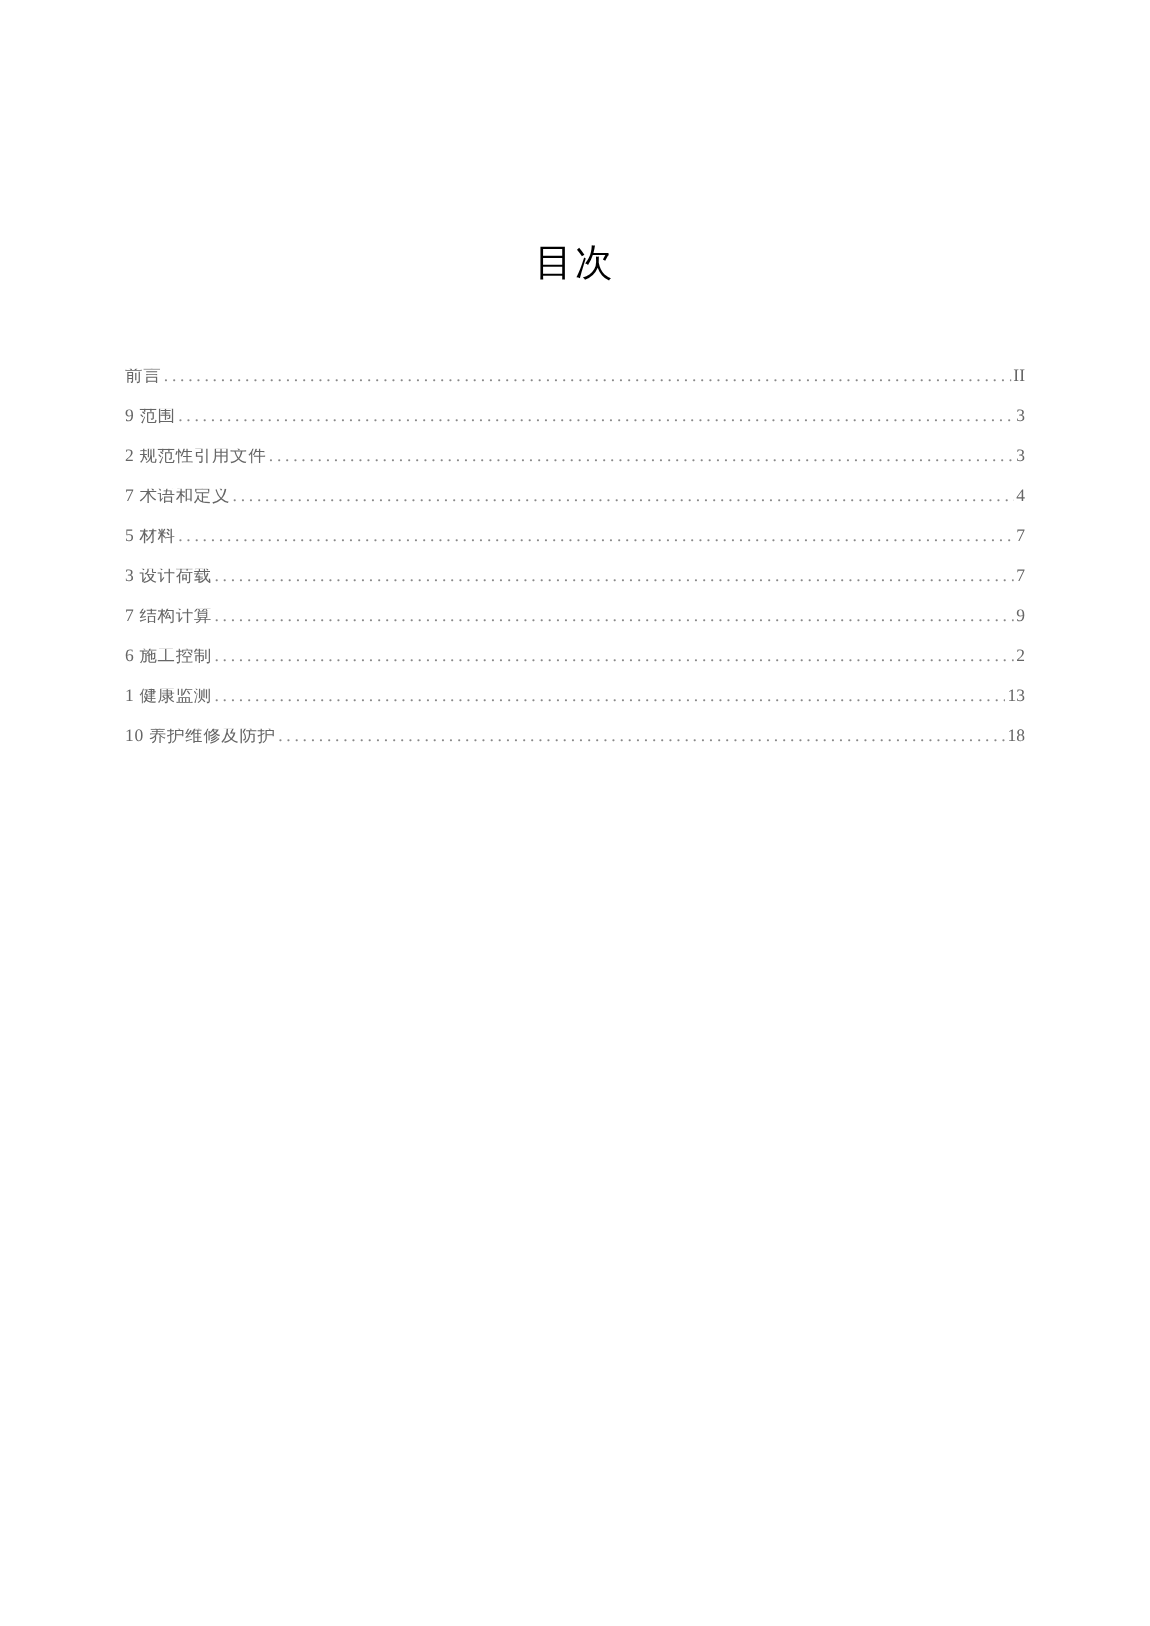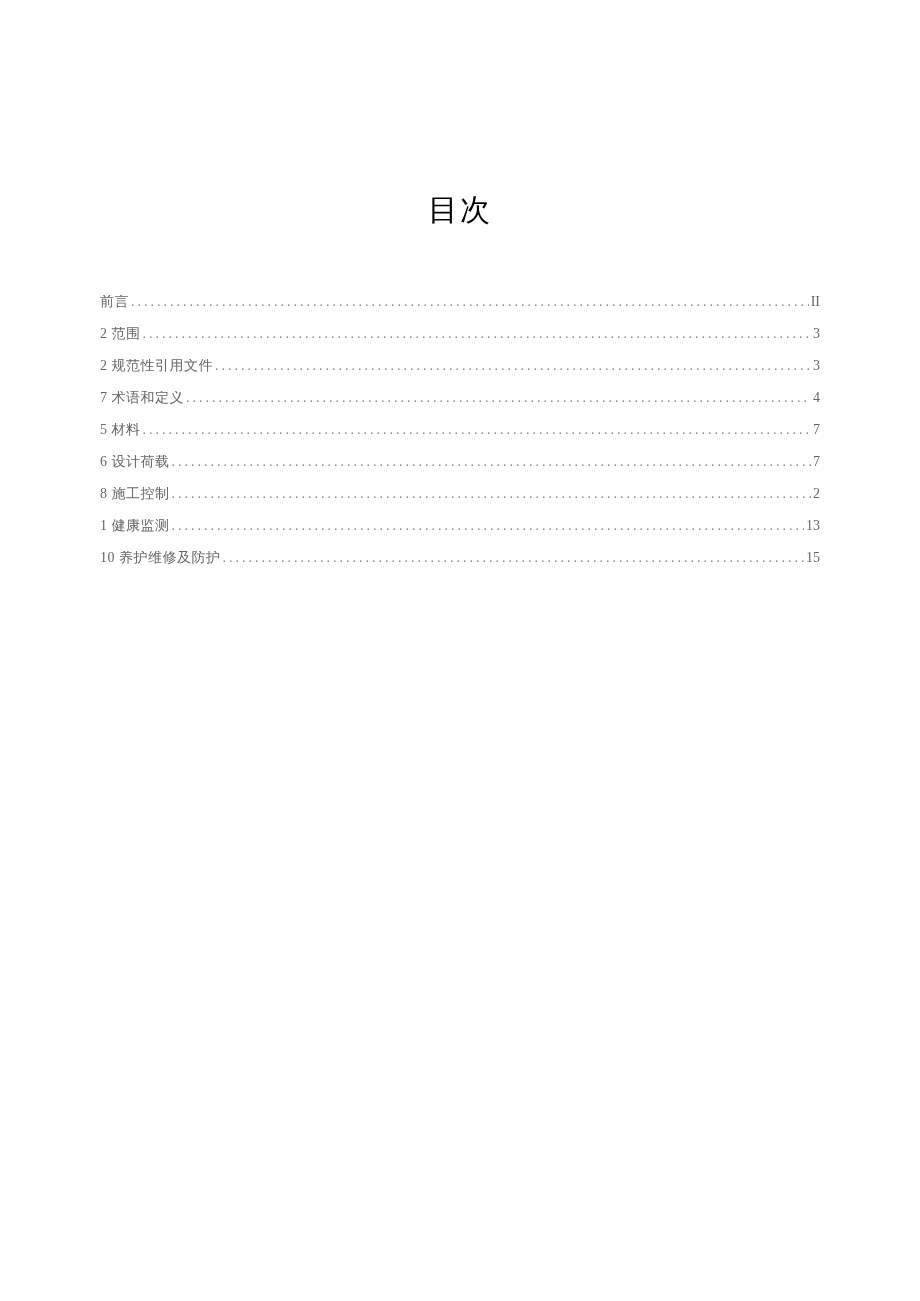--- a/index.html
+++ b/index.html
@@ -18,53 +18,58 @@
 
 <div class="page">
   <h1 class="title">目次</h1>
   <div class="toc">
     <div class="toc-item">
       <span class="label">前言</span>
       <span class="dots"></span>
       <span class="page-no">II</span>
     </div>
     <div class="toc-item">
-      <span class="label">2 范围</span>
+      <span class="label">9 范围</span>
       <span class="dots"></span>
       <span class="page-no">3</span>
     </div>
     <div class="toc-item">
       <span class="label">2 规范性引用文件</span>
       <span class="dots"></span>
       <span class="page-no">3</span>
     </div>
     <div class="toc-item">
       <span class="label">7 术语和定义</span>
       <span class="dots"></span>
       <span class="page-no">4</span>
     </div>
     <div class="toc-item">
       <span class="label">5 材料</span>
       <span class="dots"></span>
       <span class="page-no">7</span>
     </div>
     <div class="toc-item">
-      <span class="label">6 设计荷载</span>
+      <span class="label">3 设计荷载</span>
       <span class="dots"></span>
       <span class="page-no">7</span>
     </div>
     <div class="toc-item">
-      <span class="label">8 施工控制</span>
+      <span class="label">7 结构计算</span>
+      <span class="dots"></span>
+      <span class="page-no">9</span>
+    </div>
+    <div class="toc-item">
+      <span class="label">6 施工控制</span>
       <span class="dots"></span>
       <span class="page-no">2</span>
     </div>
     <div class="toc-item">
       <span class="label">1 健康监测</span>
       <span class="dots"></span>
       <span class="page-no">13</span>
     </div>
     <div class="toc-item">
       <span class="label">10 养护维修及防护</span>
       <span class="dots"></span>
-      <span class="page-no">15</span>
+      <span class="page-no">18</span>
     </div>
   </div>
 </div>
 
 </body></html>

